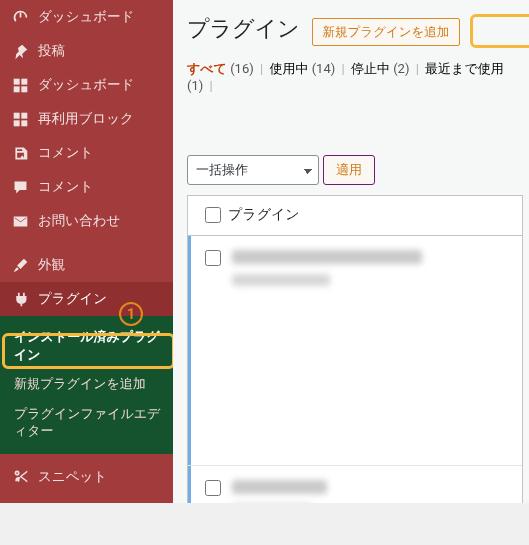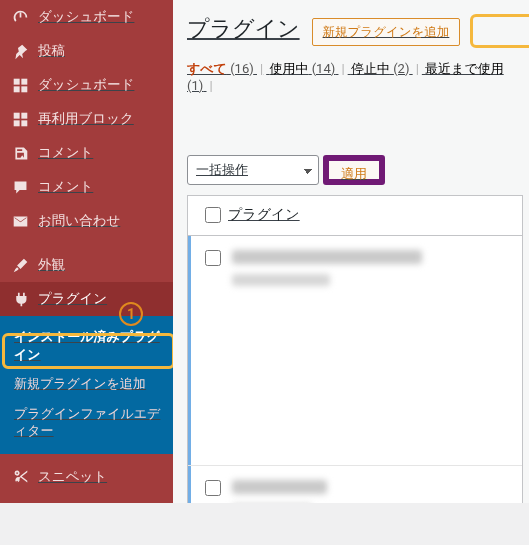--- a/index.html
+++ b/index.html
@@ -1,25 +1,25 @@
 <!DOCTYPE html>
 <html><head>
 <meta charset="utf-8">
 <style>
   * { box-sizing: border-box; margin: 0; padding: 0; }
   body { font-family: -apple-system, BlinkMacSystemFont, "Segoe UI", Roboto, Oxygen-Sans, Ubuntu, Cantarell, "Helvetica Neue", sans-serif; font-size: 13px; color: #3c434a; background: #f0f0f1; }
-  .wrap { display: flex; width: 529px; height: 503px; overflow: hidden; text-decoration: underline; }
+  .wrap { display: flex; width: 529px; height: 503px; overflow: hidden; }
 
   
   .sidebar { width: 173px; background: #a23c3c; color: #fff; position: relative; flex-shrink: 0; }
   .menu-item { display: flex; align-items: center; height: 34px; padding: 0 10px; cursor: pointer; font-size: 13.5px; color: #f3e0e0; position: relative; }
   .menu-item.current { background: #8f2f2f; color: #fff; }
   .menu-item .mi-icon { width: 20px; display: inline-flex; justify-content: center; margin-right: 8px; }
   .menu-item .mi-icon svg { width: 17px; height: 17px; fill: rgba(255,255,255,0.85); }
-  .submenu { background: #0369a1; padding: 6px 0 8px 0; }
+  .submenu { background: #14532d; padding: 6px 0 8px 0; }
   .submenu .sub-item { padding: 6px 12px 6px 14px; font-size: 13px; color: #f3d7d7; line-height: 1.35; cursor: pointer; }
   .submenu .sub-item.sub-current { color: #fff; font-weight: 600; }
   .pointer { position: absolute; right: -6px; top: 50%; transform: translateY(-50%); width: 0; height: 0; border-top: 6px solid transparent; border-bottom: 6px solid transparent; border-left: 6px solid #8f2f2f; }
   .highlight-sidebar { position: absolute; border: 3px solid #f5b83d; border-radius: 6px; left: 2px; top: 333px; width: 173px; height: 36px; pointer-events: none; }
   .circled { position: absolute; width: 24px; height: 24px; border: 2px solid #e08a1e; border-radius: 50%; display: flex; align-items: center; justify-content: center; font-size: 14px; font-weight: 700; color: #e08a1e; background: transparent; }
   .circ1 { left: 119px; top: 302px; }
 
   
   .main { flex: 1; background: #f6f7f7; padding: 14px 6px 0 14px; position: relative; }
   .page-head { display: flex; align-items: baseline; gap: 12px; }
@@ -28,21 +28,21 @@
   .highlight-add { position: absolute; border: 3px solid #f5b83d; border-radius: 6px; left: 297px; top: 14px; width: 163px; height: 34px; pointer-events: none; }
 
   .filters { margin-top: 14px; font-size: 13px; }
   .filters .flt { color: #000000; display: inline; cursor: pointer; }
   .filters .flt.current { color: #c2410c; font-weight: 600; }
   .filters .count { color: #555; }
   .filters .sep { color: #b0b0b0; padding: 0 3px; }
 
   .bulk-row { margin-top: 62px; display: flex; gap: 4px; align-items: center; }
   select.bulk { height: 30px; border: 1px solid #8c8f94; border-radius: 3px; background: #fff; padding: 0 22px 0 8px; font-size: 13px; color: #2c3338; appearance: none; background-image: linear-gradient(45deg, transparent 50%, #555 50%), linear-gradient(135deg, #555 50%, transparent 50%); background-position: right 10px top 13px, right 5px top 13px; background-size: 5px 5px, 5px 5px; background-repeat: no-repeat; width: 132px; }
-  .btn-apply { border: 6px solid #701a75; color: #d07a16; background: #fbf8f4; padding: 4px 12px; font-size: 13px; border-radius: 3px; height: 30px; cursor: pointer; }
+  .btn-apply { border: 1px solid #701a75; color: #d07a16; background: #fbf8f4; padding: 4px 12px; font-size: 13px; border-radius: 3px; height: 30px; cursor: pointer; }
 
   .list-table { margin-top: 10px; border: 1px solid #c3c4c7; background: #fff; }
   .thead { display: flex; align-items: center; height: 40px; border-bottom: 1px solid #c3c4c7; padding-left: 10px; }
   .cb { width: 30px; display: flex; justify-content: center; }
   input[type=checkbox] { width: 16px; height: 16px; border: 1px solid #8c8f94; border-radius: 3px; }
   .col-plugin { font-size: 14px; color: #1d2327; font-weight: 400; }
   .trow { display: flex; align-items: flex-start; padding: 14px 10px; border-bottom: 1px solid #e5e5e5; position: relative; }
   .trow.active-left { box-shadow: inset 3px 0 0 0 #72aee6; }
   .plugin-body { padding-left: 4px; flex: 1; }
   .blur-line { background: #ddd; border-radius: 3px; filter: blur(3px); }

